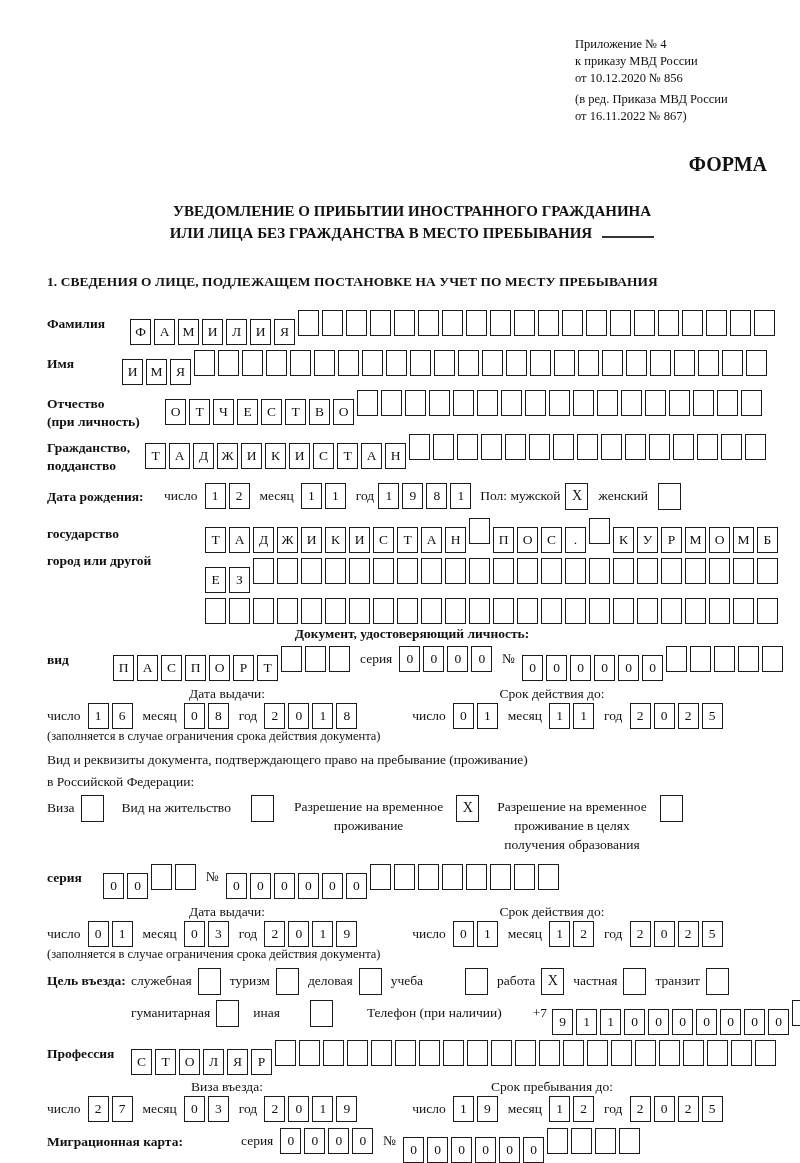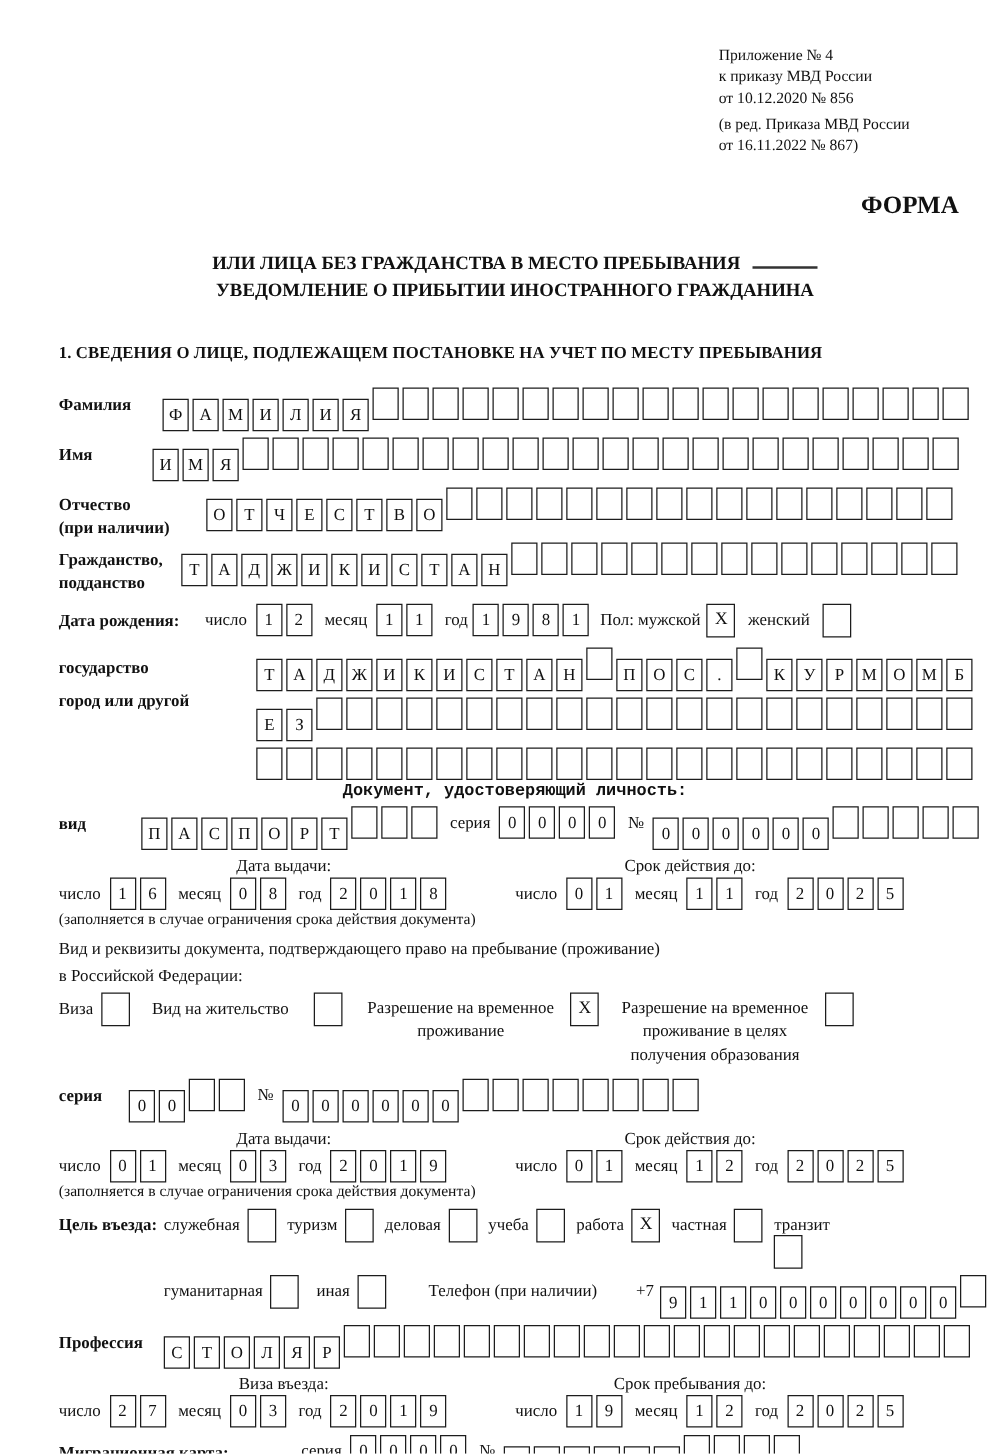--- a/index.html
+++ b/index.html
@@ -31,57 +31,57 @@
   }
   .dlab { flex:none; font-size:13.5px; padding-top:5px; margin:0 7px; }
   .dt-row { display:flex; margin:2px 0 1px 0; }
   .dt-title { font-size:13.5px; text-align:center; font-weight:normal; }
   .note { width:725px; text-align:left; font-size:12.5px; margin:-2px 0 6px 0; }
   .mplace-lab div { font-size:13.5px; line-height:27px; }
   .rep-lab div { font-size:13.5px; line-height:25px; }
   .opt { display:flex; align-items:flex-start; }
   .opt .optlab { font-size:13.5px; padding-top:5px; margin-right:6px; }
   .opt2lines { text-align:center; font-size:13.5px; line-height:19px; padding-top:2px; margin-right:7px; }
-  .doc-title { width:730px; text-align:center; font-weight:bold; font-size:13.5px; margin:2px 0 4px 0;font-family:Liberation Mono, monospace; }
+  .doc-title { width:730px; text-align:center; font-weight:bold; font-size:13.5px; margin:2px 0 4px 0; }
   .txtline { font-size:13.5px; line-height:19px; margin:3px 0; }
 </style>
 </head>
 <body>
 
 <div class="page">
 
   <div class="hdr">
     <div>Приложение № 4</div>
     <div>к приказу МВД России</div>
     <div>от 10.12.2020 № 856</div>
     <div class="para2">(в ред. Приказа МВД России</div>
     <div>от 16.11.2022 № 867)</div>
   </div>
   <div class="forma">ФОРМА</div>
 
   <div class="title">
+    <div>УВЕДОМЛЕНИЕ О ПРИБЫТИИ ИНОСТРАННОГО ГРАЖДАНИНА</div>
     <div><span>ИЛИ ЛИЦА БЕЗ ГРАЖДАНСТВА В МЕСТО ПРЕБЫВАНИЯ</span><span class="blank-line"></span></div>
-    <div>УВЕДОМЛЕНИЕ О ПРИБЫТИИ ИНОСТРАННОГО ГРАЖДАНИНА</div>
   </div>
 
   <div class="sect">1. СВЕДЕНИЯ О ЛИЦЕ, ПОДЛЕЖАЩЕМ ПОСТАНОВКЕ НА УЧЕТ ПО МЕСТУ ПРЕБЫВАНИЯ</div>
 
   <div class="row" style="margin-top:20px;">
     <span class="lab" style="width:83px;">Фамилия</span>
     <span class="boxes"><span class="cell">Ф</span><span class="cell">А</span><span class="cell">М</span><span class="cell">И</span><span class="cell">Л</span><span class="cell">И</span><span class="cell">Я</span><span class="cell"></span><span class="cell"></span><span class="cell"></span><span class="cell"></span><span class="cell"></span><span class="cell"></span><span class="cell"></span><span class="cell"></span><span class="cell"></span><span class="cell"></span><span class="cell"></span><span class="cell"></span><span class="cell"></span><span class="cell"></span><span class="cell"></span><span class="cell"></span><span class="cell"></span><span class="cell"></span><span class="cell"></span><span class="cell"></span></span>
   </div>
 
   <div class="row">
     <span class="lab" style="width:75px;">Имя</span>
     <span class="boxes"><span class="cell">И</span><span class="cell">М</span><span class="cell">Я</span><span class="cell"></span><span class="cell"></span><span class="cell"></span><span class="cell"></span><span class="cell"></span><span class="cell"></span><span class="cell"></span><span class="cell"></span><span class="cell"></span><span class="cell"></span><span class="cell"></span><span class="cell"></span><span class="cell"></span><span class="cell"></span><span class="cell"></span><span class="cell"></span><span class="cell"></span><span class="cell"></span><span class="cell"></span><span class="cell"></span><span class="cell"></span><span class="cell"></span><span class="cell"></span><span class="cell"></span></span>
   </div>
 
   <div class="row" style="margin-bottom:3px;">
     <span class="lab" style="width:118px;">
-      <span>Отчество</span><br><span>(при наличии)</span>
+      <span>Отчество</span><br><span>(при личность)</span>
     </span>
     <span class="boxes"><span class="cell">О</span><span class="cell">Т</span><span class="cell">Ч</span><span class="cell">Е</span><span class="cell">С</span><span class="cell">Т</span><span class="cell">В</span><span class="cell">О</span><span class="cell"></span><span class="cell"></span><span class="cell"></span><span class="cell"></span><span class="cell"></span><span class="cell"></span><span class="cell"></span><span class="cell"></span><span class="cell"></span><span class="cell"></span><span class="cell"></span><span class="cell"></span><span class="cell"></span><span class="cell"></span><span class="cell"></span><span class="cell"></span><span class="cell"></span></span>
   </div>
 
   <div class="row" style="margin-bottom:8px;">
     <span class="lab" style="width:98px;">
       <span>Гражданство,</span><br><span>подданство</span>
     </span>
     <span class="boxes"><span class="cell">Т</span><span class="cell">А</span><span class="cell">Д</span><span class="cell">Ж</span><span class="cell">И</span><span class="cell">К</span><span class="cell">И</span><span class="cell">С</span><span class="cell">Т</span><span class="cell">А</span><span class="cell">Н</span><span class="cell"></span><span class="cell"></span><span class="cell"></span><span class="cell"></span><span class="cell"></span><span class="cell"></span><span class="cell"></span><span class="cell"></span><span class="cell"></span><span class="cell"></span><span class="cell"></span><span class="cell"></span><span class="cell"></span><span class="cell"></span><span class="cell"></span></span>
   </div>
@@ -205,43 +205,43 @@
         <span class="chk"></span>
       </span>
     <span class="opt" style="margin-left:9px;">
         <span class="optlab">туризм</span>
         <span class="chk"></span>
       </span>
     <span class="opt" style="margin-left:9px;">
         <span class="optlab">деловая</span>
         <span class="chk"></span>
       </span>
-    <span class="opt" style="margin-left:9px;">
+    <span class="opt" style="margin-left:9px;gap:36px;">
         <span class="optlab">учеба</span>
         <span class="chk"></span>
       </span>
     <span class="opt" style="margin-left:9px;">
         <span class="optlab">работа</span>
         <span class="chk">X</span>
       </span>
     <span class="opt" style="margin-left:9px;">
         <span class="optlab">частная</span>
         <span class="chk"></span>
       </span>
-    <span class="opt" style="margin-left:9px;flex-direction:column;">
+    <span class="opt" style="margin-left:9px;">
         <span class="optlab">транзит</span>
         <span class="chk"></span>
       </span>
   </div>
   <div class="row">
     <span class="opt" style="margin-left:84px;">
         <span class="optlab">гуманитарная</span>
         <span class="chk"></span>
       </span>
-    <span class="opt" style="margin-left:14px;">
+    <span class="opt" style="margin-left:14px;gap:24px;">
         <span class="optlab">иная</span>
         <span class="chk"></span>
       </span>
     <span class="dlab" style="margin-left:34px;">Телефон (при наличии)</span>
     <span class="dlab" style="margin-left:24px;margin-right:5px;">+7</span>
     <span class="boxes"><span class="cell">9</span><span class="cell">1</span><span class="cell">1</span><span class="cell">0</span><span class="cell">0</span><span class="cell">0</span><span class="cell">0</span><span class="cell">0</span><span class="cell">0</span><span class="cell">0</span><span class="cell"></span></span>
   </div>
 
   <div class="row" style="margin-bottom:4px;">
     <span class="lab" style="width:84px;">Профессия</span>

